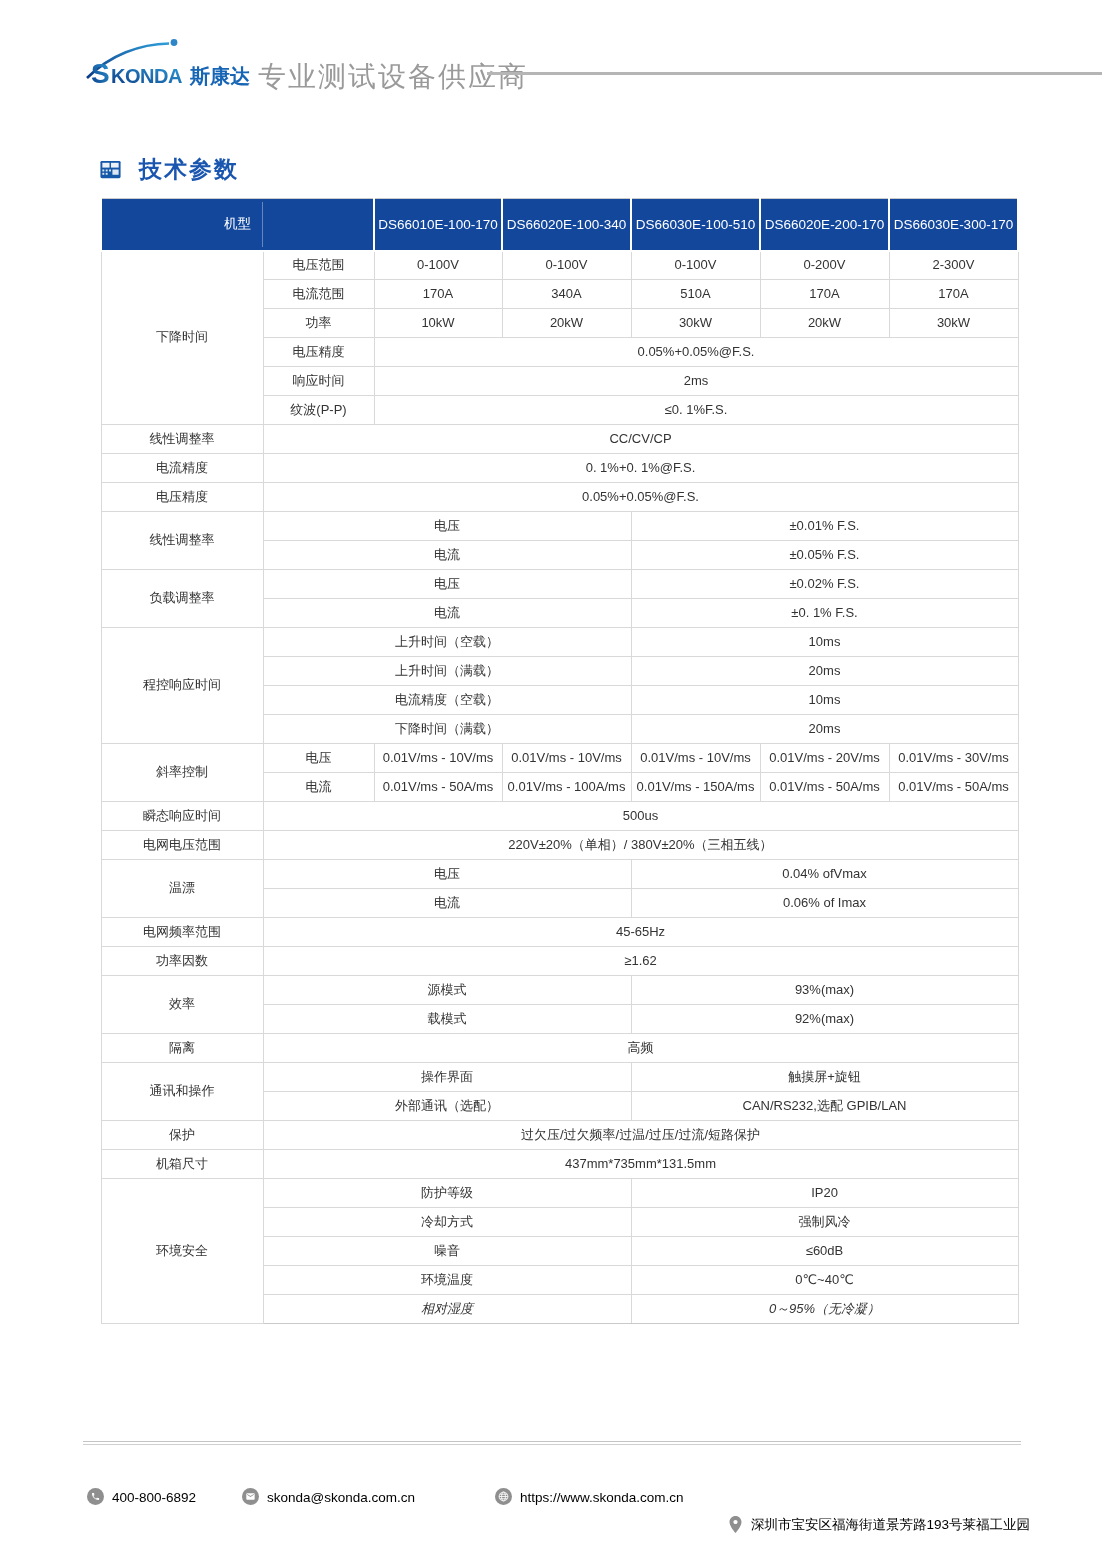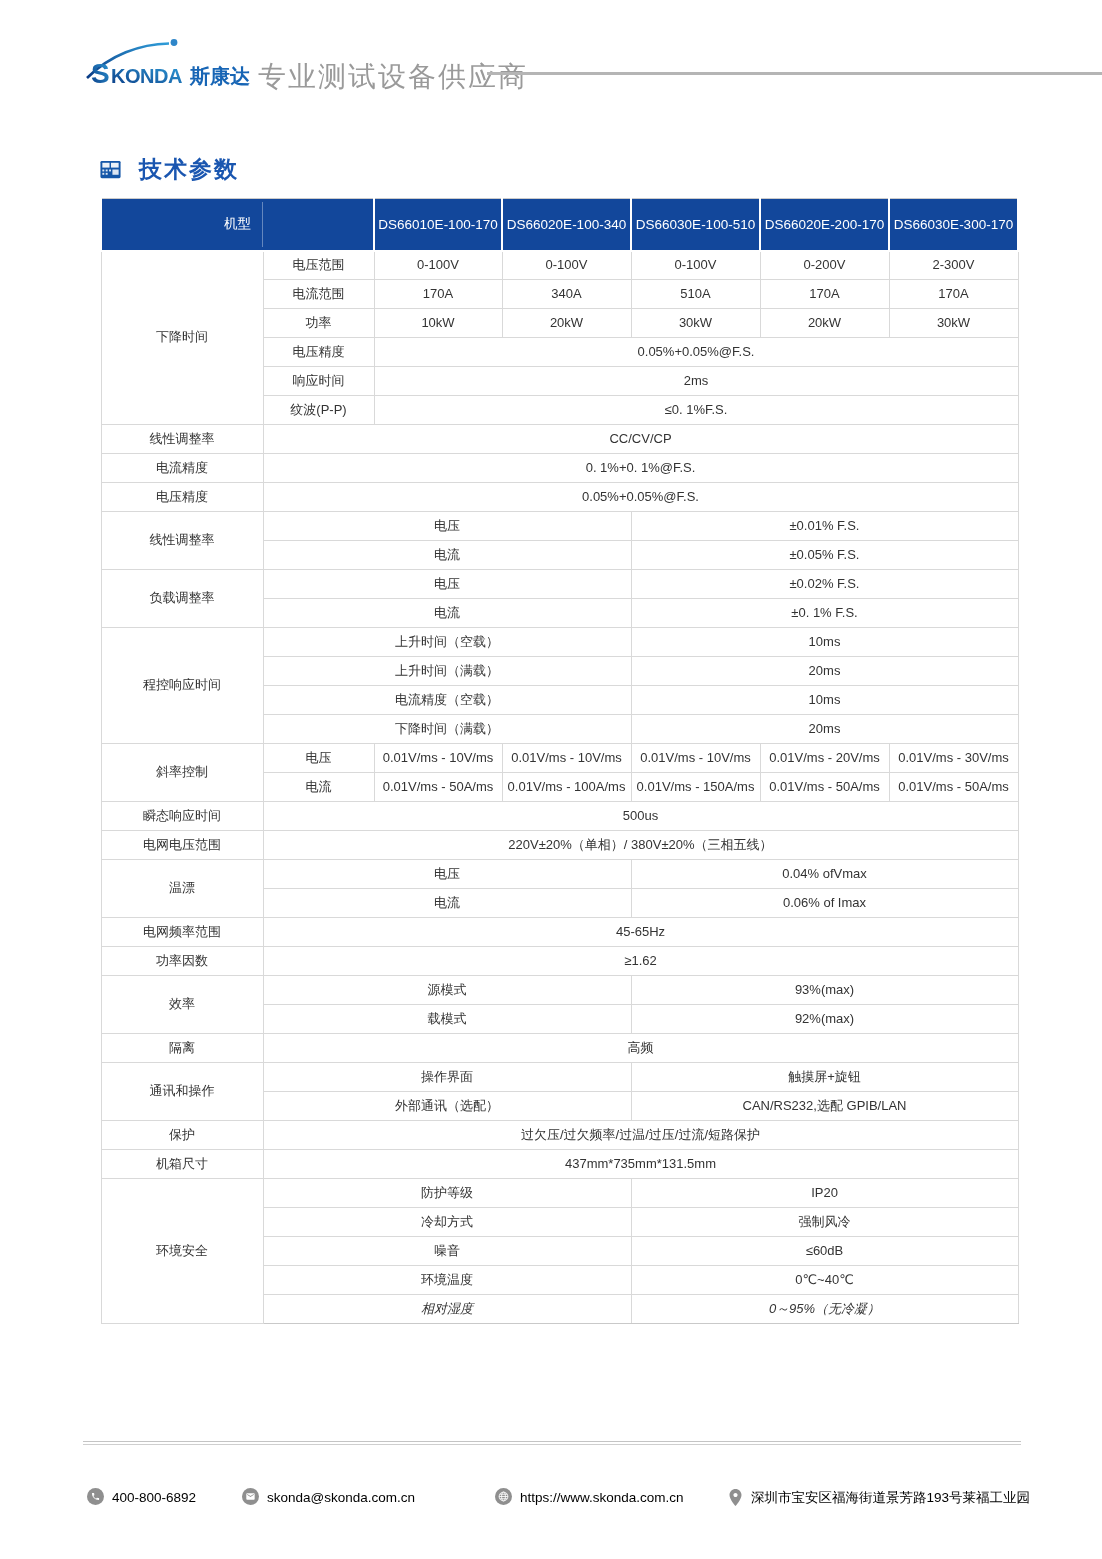--- a/index.html
+++ b/index.html
@@ -66,21 +66,21 @@
   }
   .footer { position:absolute; left:83px; top:1488px; width:990px; height:24px; }
   .footer-item {
     position:absolute; top:0; display:flex; align-items:flex-end;
     font-size:13.5px; color:#000000; white-space:nowrap;
   }
   .footer-item .f-icon { margin-right:8px; display:flex; align-items:center; }
   .footer-item:nth-child(1){ left:4px; }
   .footer-item:nth-child(2){ left:159px; }
   .footer-item:nth-child(3){ left:412px; }
-  .footer-item:nth-child(4){ left:645px; }
+  .footer-item:nth-child(4){ left:645px;margin-top:27px; }
 </style>
 </head>
 <body>
 
 <div class="page">
 
   <svg class="logo" viewBox="0 0 178 52">
     <defs>
       <linearGradient id="lg1" x1="0" y1="1" x2="1" y2="0">
         <stop offset="0" stop-color="#0a3b85"></stop>

